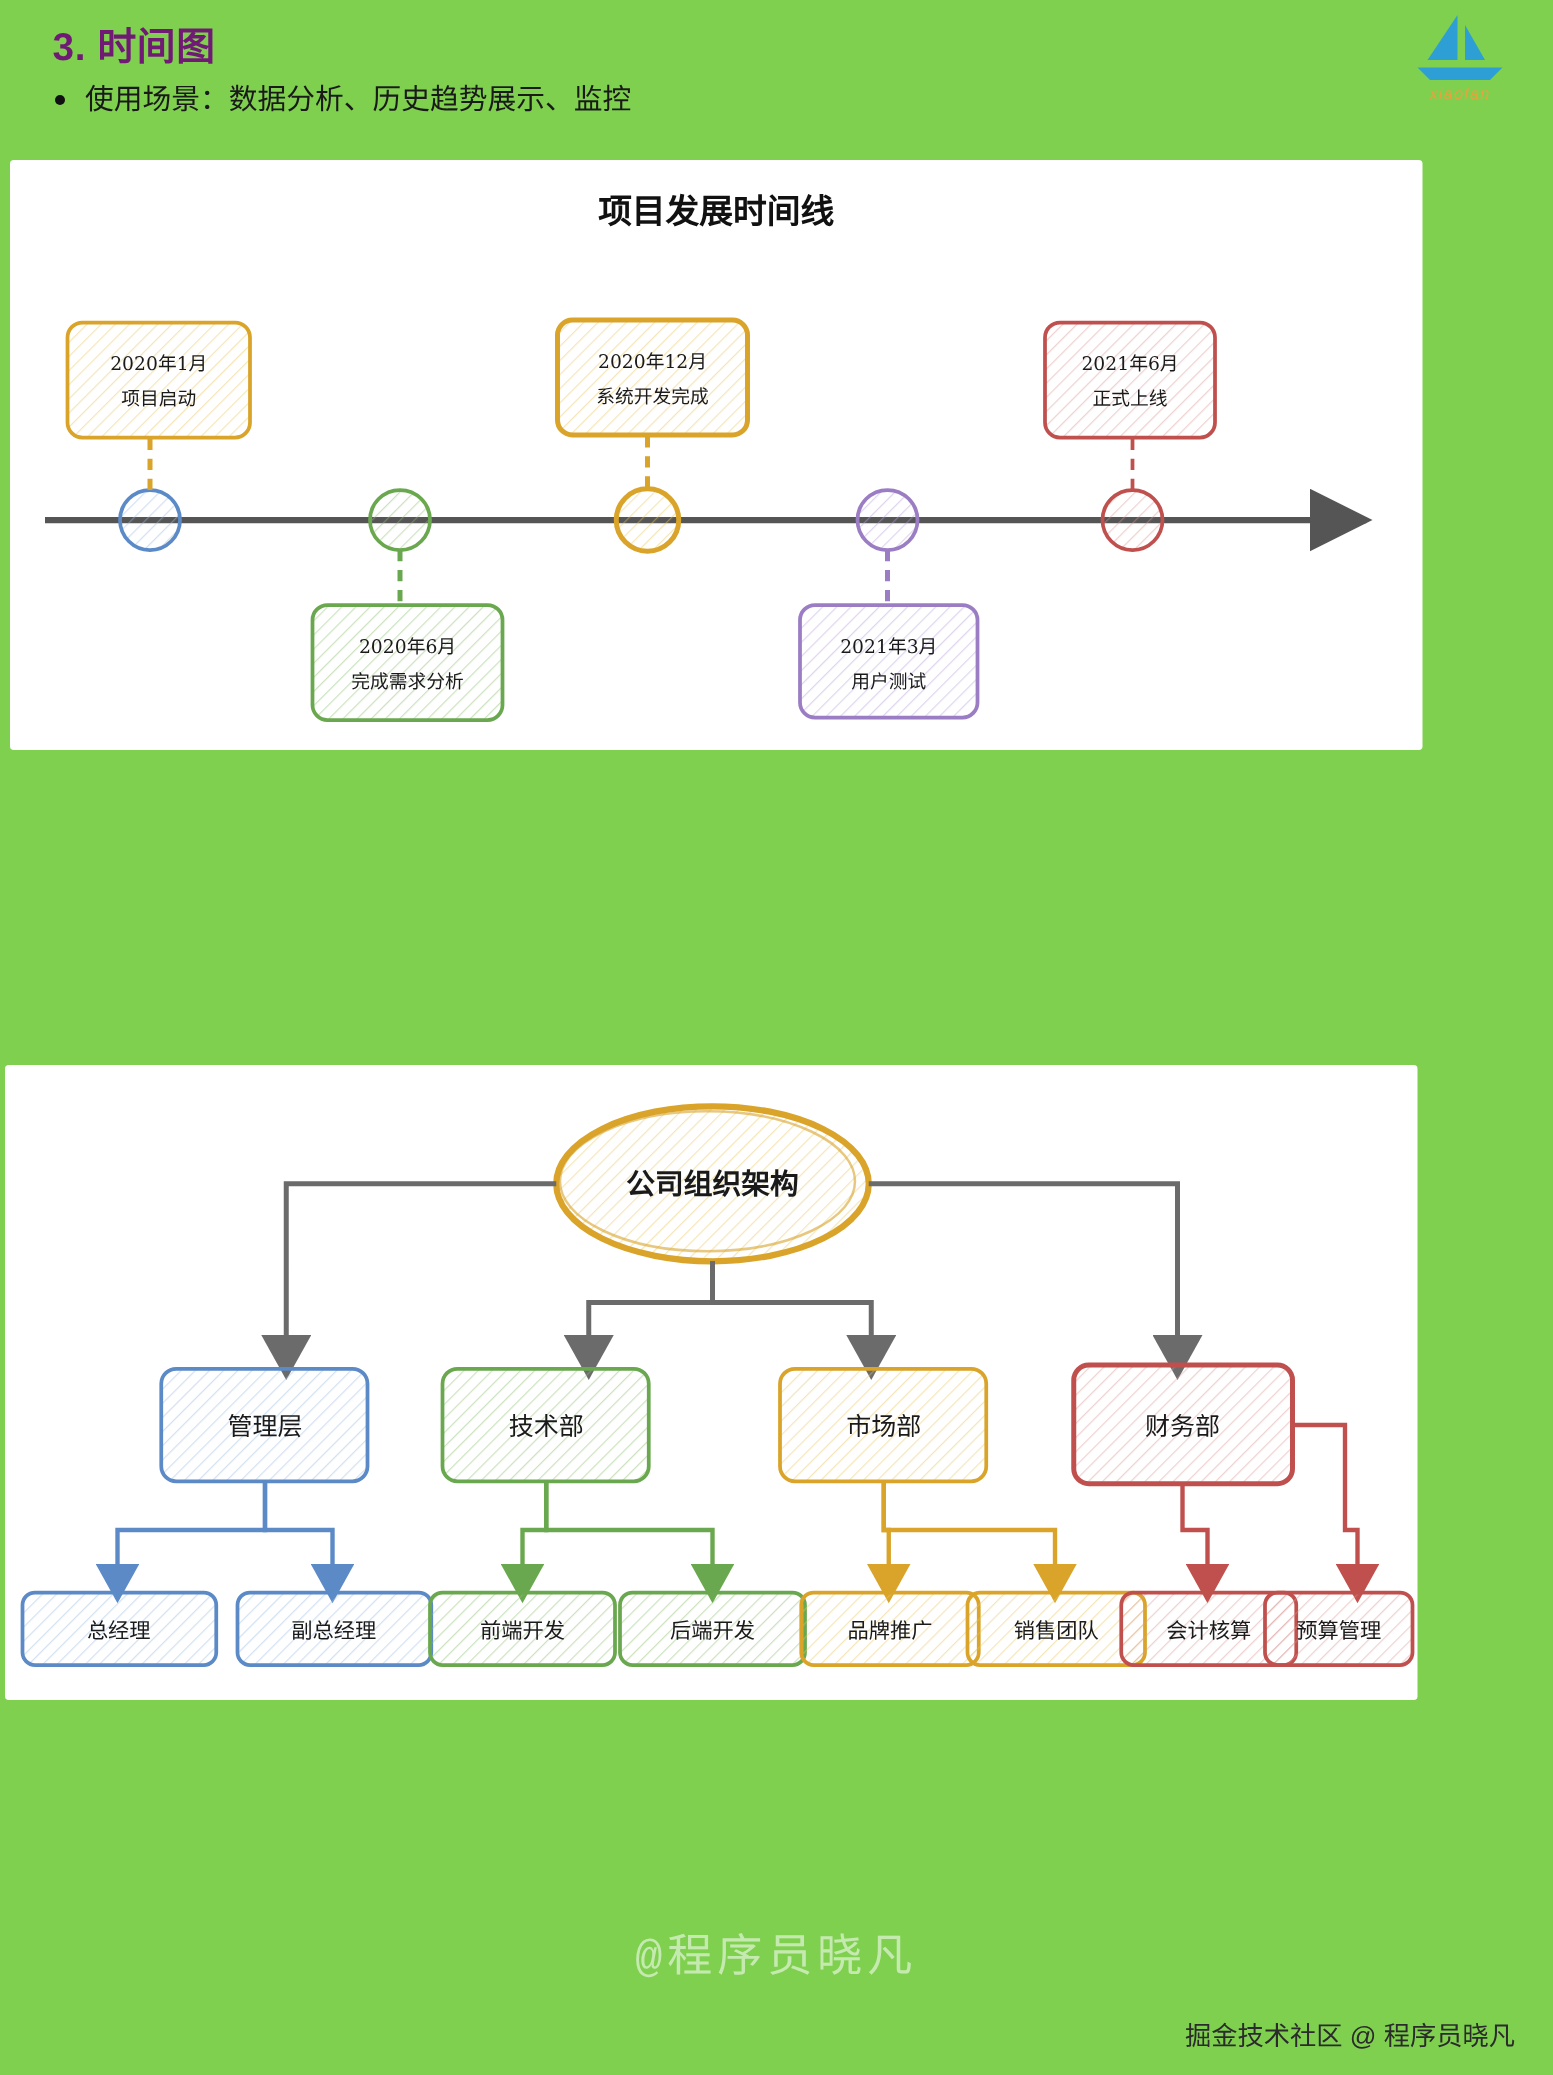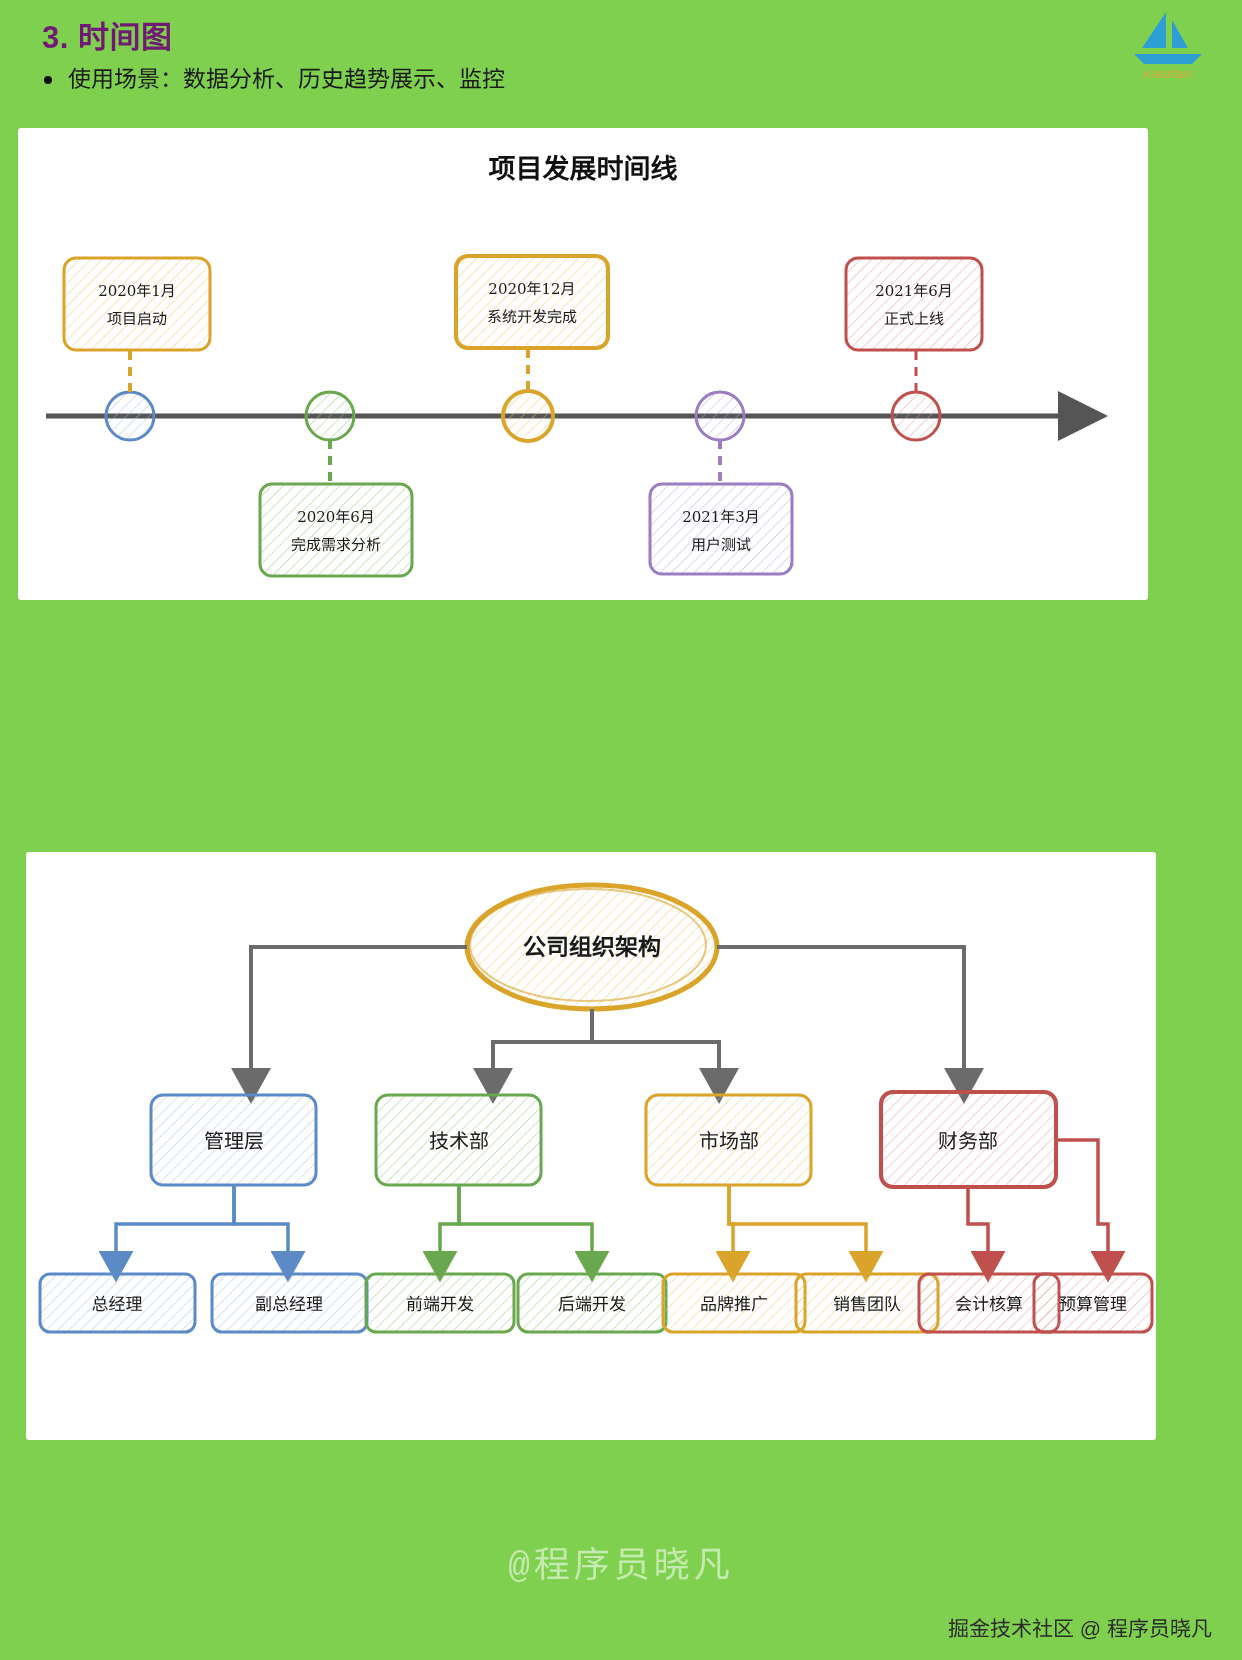--- a/index.html
+++ b/index.html
@@ -67,20 +67,21 @@
     position: absolute;
     top: 8px;
     right: 26px;
     width: 96px;
     height: 76px;
     text-align: center;
   }
   .logo-text {
     font-size: 13px;
     color: #e8a33d;
+    font-style: italic;
     letter-spacing: 1px;
     margin-top: -6px;
   }
 
   
   .footer-right {
     position: absolute;
     right: 30px;
     bottom: 18px;
     font-size: 21px;
@@ -117,21 +118,21 @@
     <div class="logo-text">xiaofan</div>
   </div>
 
   <div class="section-head" style="top:12px;">
     <h2 class="section-title">3. 时间图</h2>
     <ul class="bullet-list">
       <li>使用场景：数据分析、历史趋势展示、监控</li>
     </ul>
   </div>
 
-  <div class="panel" style="left:18px; top:128px; width:1130px; height:472px;">
+  <div class="panel" style="left:8px; top:128px; width:1130px; height:472px;">
     <svg width="1130" height="472" viewBox="0 0 1130 472">
       <defs>
         <pattern id="hatchY" patternUnits="userSpaceOnUse" width="8" height="8" patternTransform="rotate(45)">
           <line x1="0" y1="0" x2="0" y2="8" stroke="#e7c765" stroke-width="2" opacity="0.45"></line>
         </pattern>
         <pattern id="hatchG" patternUnits="userSpaceOnUse" width="8" height="8" patternTransform="rotate(45)">
           <line x1="0" y1="0" x2="0" y2="8" stroke="#8fbf74" stroke-width="2" opacity="0.45"></line>
         </pattern>
         <pattern id="hatchR" patternUnits="userSpaceOnUse" width="8" height="8" patternTransform="rotate(45)">
           <line x1="0" y1="0" x2="0" y2="8" stroke="#d79a98" stroke-width="2" opacity="0.45"></line>
@@ -189,21 +190,21 @@
 
       <g>
         <rect x="828" y="130" width="136" height="92" rx="12" fill="url(#hatchR)" stroke="#c0504d" stroke-width="3"></rect>
         <text x="896" y="168" text-anchor="middle" font-size="15" fill="#1a1a1a">2021年6月</text>
         <text x="896" y="196" text-anchor="middle" font-size="15" fill="#1a1a1a">正式上线</text>
       </g>
     </svg>
   </div>
 
 
-  <div class="panel" style="left:26px; top:852px; width:1130px; height:588px;">
+  <div class="panel" style="left:4px; top:852px; width:1130px; height:508px;">
     <svg width="1130" height="508" viewBox="0 0 1130 508">
       <defs>
         <pattern id="thY" patternUnits="userSpaceOnUse" width="8" height="8" patternTransform="rotate(45)">
           <line x1="0" y1="0" x2="0" y2="8" stroke="#e7c765" stroke-width="2" opacity="0.45"></line>
         </pattern>
         <pattern id="thG" patternUnits="userSpaceOnUse" width="8" height="8" patternTransform="rotate(45)">
           <line x1="0" y1="0" x2="0" y2="8" stroke="#8fbf74" stroke-width="2" opacity="0.45"></line>
         </pattern>
         <pattern id="thR" patternUnits="userSpaceOnUse" width="8" height="8" patternTransform="rotate(45)">
           <line x1="0" y1="0" x2="0" y2="8" stroke="#d79a98" stroke-width="2" opacity="0.45"></line>

